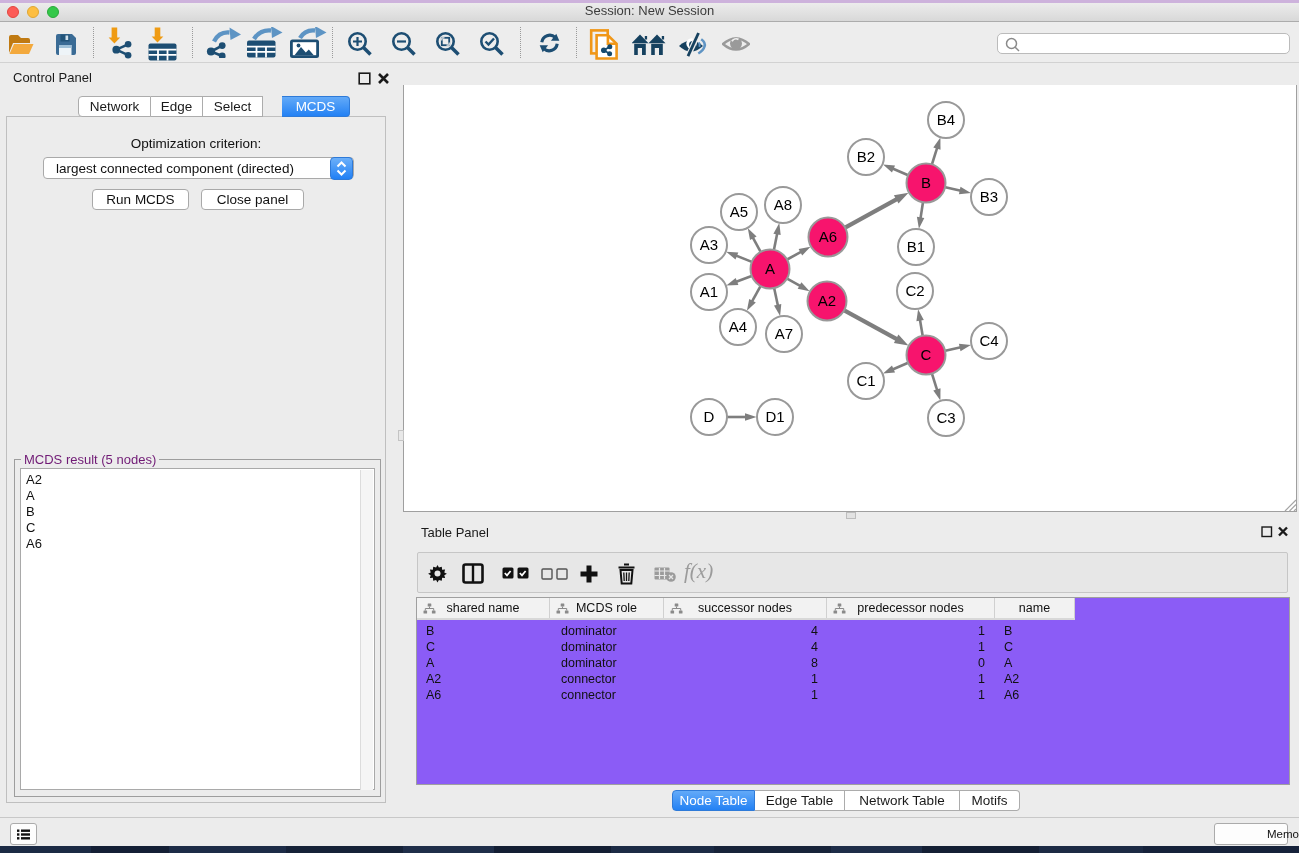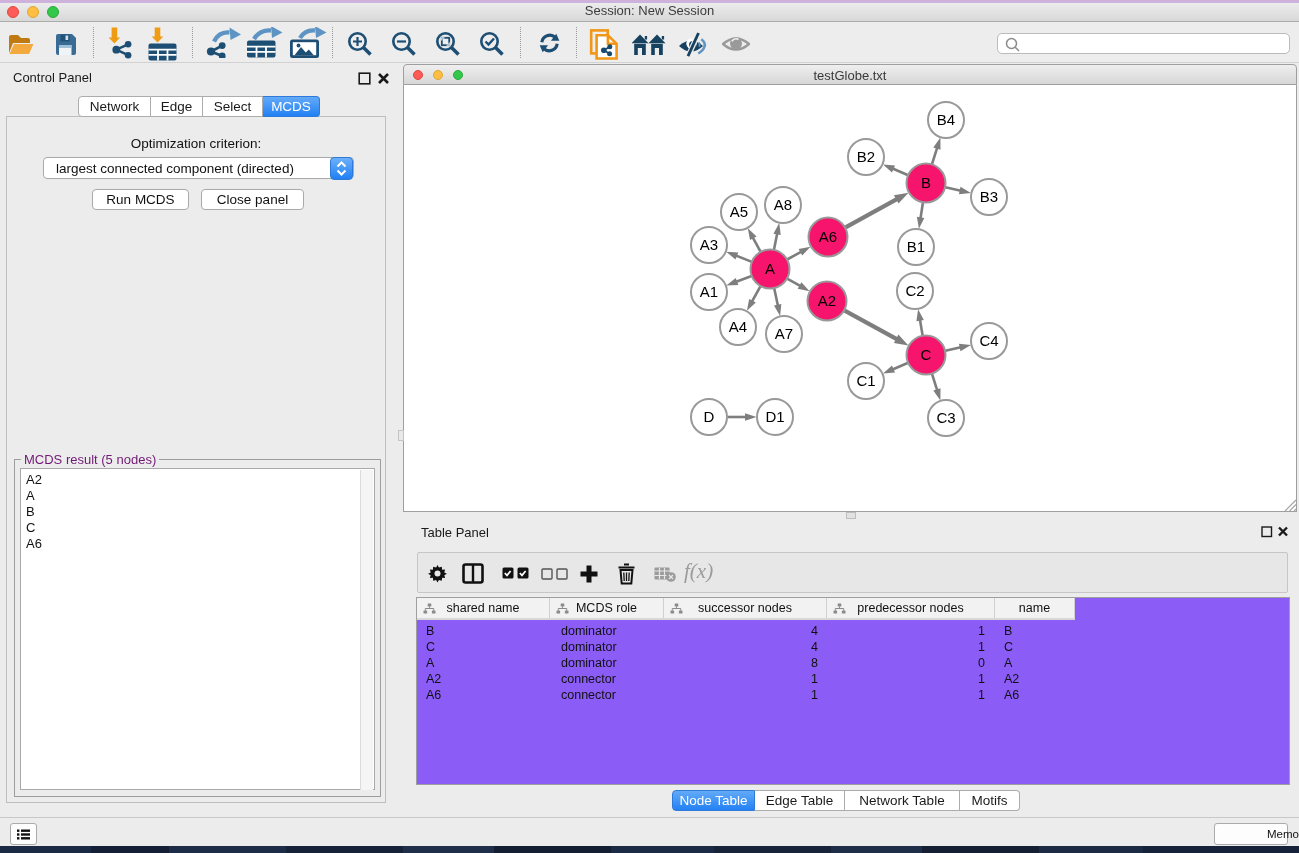--- a/index.html
+++ b/index.html
@@ -212,21 +212,21 @@
   </svg>
 <svg class="winbtns" style="left:1243px; top:526px;" width="46" height="13" viewBox="0 0 46 13">
 <rect x="19" y="1" width="9.5" height="9.5" fill="none" stroke="#1a1a1a" stroke-width="1.4"></rect>
 <path d="M36 1.5 L44 9.5 M44 1.5 L36 9.5" stroke="#1a1a1a" stroke-width="2.4"></path>
   </svg>
 <div class="abs" id="cp-box"></div>
 <div class="tabrow" style="left:78px; top:96px;">
   <div class="tab first" style="width:73px;">Network</div>
   <div class="tab" style="width:52px;">Edge</div>
   <div class="tab" style="width:60px;">Select</div>
-  <div class="tab last sel" style="width:57px;">MCDS</div>
+  <div class="tab last sel" style="width:68px;margin-left:19px;">MCDS</div>
 </div>
 <div class="abs" id="optlabel">Optimization criterion:</div>
 <div class="abs" id="cselect">
   <div class="txt">largest connected component (directed)</div>
   <div id="cstep">
     <svg width="21" height="21" viewBox="0 0 21 21">
       <path d="M6.5 8.5 L10.5 4.5 L14.5 8.5" fill="none" stroke="#fff" stroke-width="2"></path>
       <path d="M6.5 12.5 L10.5 16.5 L14.5 12.5" fill="none" stroke="#fff" stroke-width="2"></path>
     </svg>
   </div>
@@ -239,26 +239,20 @@
     <div class="it" style="margin-top:3px;">A2</div>
     <div class="it">A</div>
     <div class="it">B</div>
     <div class="it">C</div>
     <div class="it">A6</div>
     <div id="mscroll"></div>
   </div>
 </div>
 
 <div class="abs" id="netwin">
-  <div id="nettitle">
-    <div class="title">testGlobe.txt</div>
-    <div class="light" style="left:9px; top:5px; width:10px; height:10px; background:#fc5b57; border:1px solid #e2463f;"></div>
-    <div class="light" style="left:29px; top:5px; width:10px; height:10px; background:#fdbe41; border:1px solid #e0a633;"></div>
-    <div class="light" style="left:49px; top:5px; width:10px; height:10px; background:#34c84a; border:1px solid #2aa83b;"></div>
-  </div>
   <div id="netcanvas"></div>
   <svg class="abs" style="left:1px; top:22px;" width="892" height="422" viewBox="405 86 892 422">
 <line x1="762.6" y1="253.6" x2="753.2" y2="236.3" stroke="#7e7e7e" stroke-width="2.6"></line>
       <polygon points="748.8,228.3 757.6,236.6 751.0,240.1" fill="#7e7e7e"></polygon>
 <line x1="774.5" y1="251.9" x2="778.5" y2="232.1" stroke="#7e7e7e" stroke-width="2.6"></line>
       <polygon points="780.3,223.1 781.7,235.1 774.4,233.7" fill="#7e7e7e"></polygon>
 <line x1="754.7" y1="262.6" x2="735.8" y2="255.1" stroke="#7e7e7e" stroke-width="2.6"></line>
       <polygon points="727.2,251.8 739.3,252.5 736.5,259.5" fill="#7e7e7e"></polygon>
 <line x1="754.6" y1="275.2" x2="735.9" y2="282.2" stroke="#7e7e7e" stroke-width="2.6"></line>
       <polygon points="727.3,285.5 736.7,277.9 739.4,284.9" fill="#7e7e7e"></polygon>

